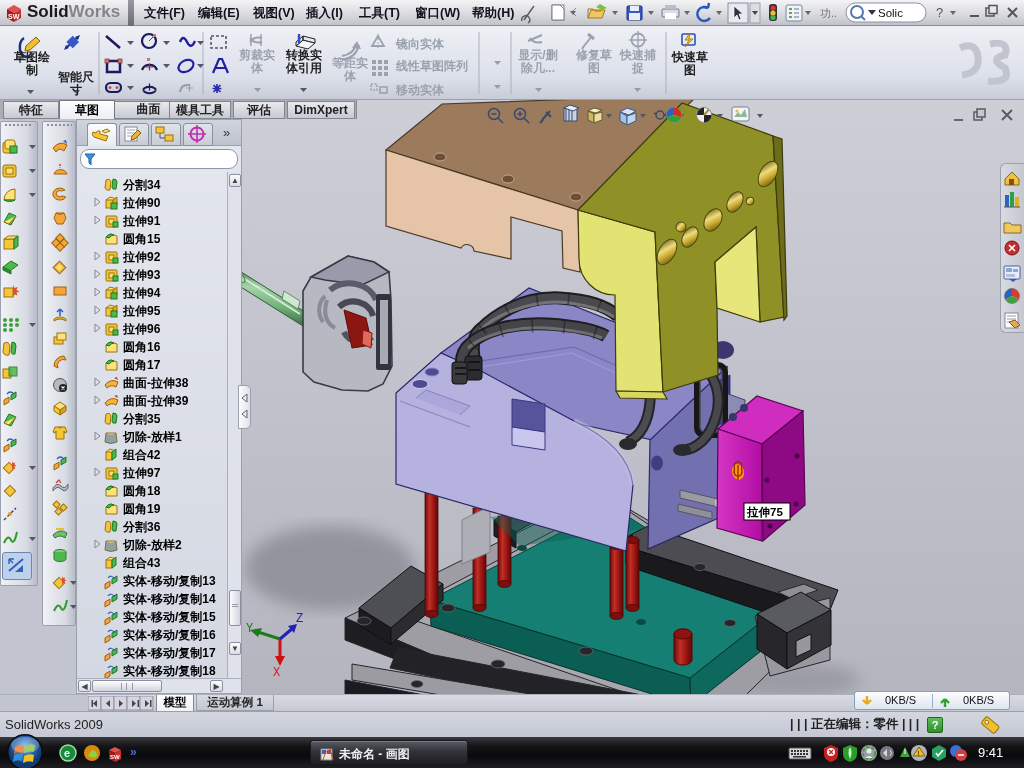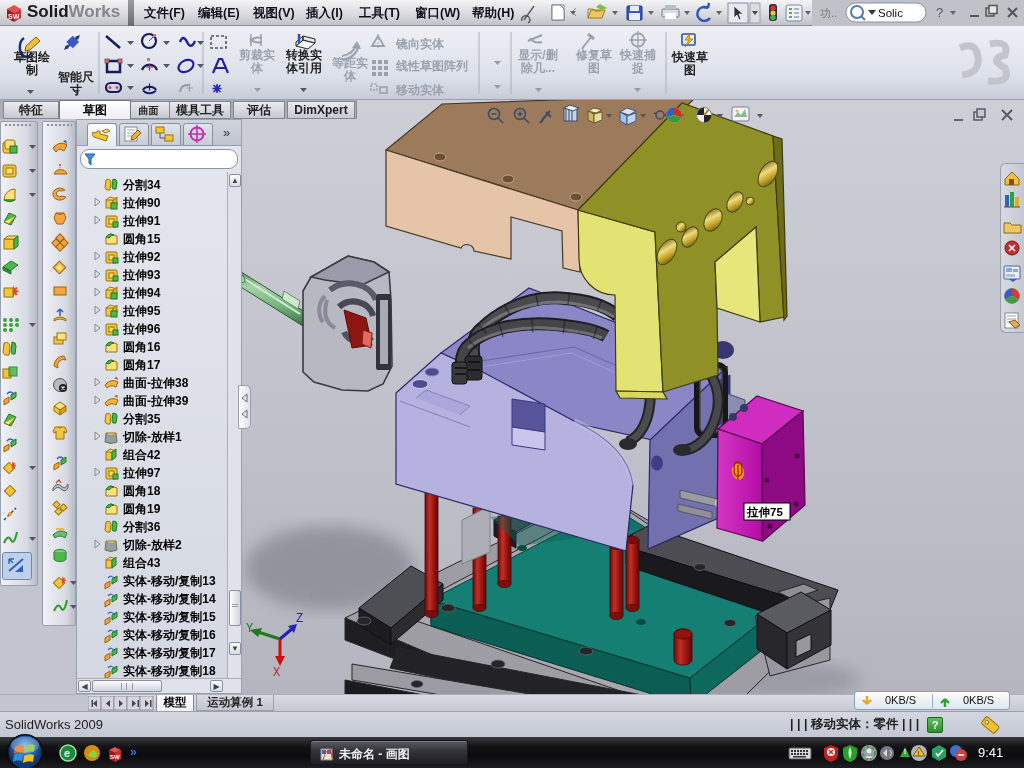--- a/index.html
+++ b/index.html
@@ -1,20 +1,20 @@
 <!DOCTYPE html>
 <html><head><meta charset="utf-8">
 <style>
 *{margin:0;padding:0;box-sizing:border-box;}
 body{font-family:"Liberation Sans",sans-serif;}
 #scr{position:relative;width:1024px;height:768px;overflow:hidden;background:#c0c2ca;font-family:"Liberation Sans",sans-serif;}
 .abs{position:absolute;}
 </style></head><body>
 <div id="scr">
-<div class="abs" style="left:0;top:0;width:812px;height:26px;background:linear-gradient(#f4f4f6,#d8d9de 60%,#c2c3ca);border-bottom:1px solid #8a8c94;">
+<div class="abs" style="left:0;top:0;width:1024px;height:26px;background:linear-gradient(#f4f4f6,#d8d9de 60%,#c2c3ca);border-bottom:1px solid #8a8c94;">
 <div class="abs" style="left:4px;top:3px;width:20px;height:20px;">
 <svg width="20" height="20">
           <polygon points="3,6 10,2 17,6 10,10" fill="#e05050"></polygon>
           <polygon points="3,6 10,10 10,19 3,15" fill="#a01818"></polygon>
           <polygon points="17,6 10,10 10,19 17,15" fill="#c83030"></polygon>
           <text x="4" y="16" font-size="7" fill="#fff" font-weight="bold">SW</text>
         </svg></div>
 <div class="abs" style="left:27px;top:2px;font-size:17px;font-weight:bold;color:#1a1a1a;">Solid<span style="color:#85858d;">Works</span></div>
 <div class="abs" style="left:128px;top:0;width:6px;height:26px;background:linear-gradient(#9a9aa4,#6a6a74);"></div>
 <div class="abs" style="left:0;top:5px;font-size:12.5px;color:#10101c;font-weight:bold;">
@@ -559,22 +559,22 @@
         </g>
 <g transform="translate(0,146)">
           <rect x="4" y="2" width="13" height="15" fill="#fff" stroke="#888"></rect>
           <path d="M6,5 h9 M6,8 h9 M6,11 h5" stroke="#99a"></path>
           <path d="M8,11 l6,6 5,-3 -5,-5 z" fill="#e8a850" stroke="#8a5a20"></path>
         </g>
 </g>
 </svg>
 <div class="abs" style="left:0;top:100px;width:357px;height:19px;background:#aaadb6;border-right:1px solid #888;">
       <div class="abs" style="left:3px;top:1px;width:56px;height:18px;background:linear-gradient(#e9eaee,#c6c9d2);border:1px solid #808690;font-size:12px;font-weight:bold;text-align:center;line-height:17px;color:#222;">特征</div>
-      <div class="abs" style="left:59px;top:0;width:72px;height:19px;background:linear-gradient(#fdfdfe,#eceef2);border:1px solid #777;border-bottom:none;font-size:12px;font-weight:bold;text-align:center;line-height:18px;color:#000;z-index:2;">草图</div>
-      <div class="abs" style="left:109px;top:1px;width:79px;height:18px;background:linear-gradient(#e9eaee,#c6c9d2);border:1px solid #808690;font-size:10px;font-weight:bold;text-align:center;line-height:17px;color:#222;">曲面</div>
+      <div class="abs" style="left:59px;top:0;width:56px;height:19px;background:linear-gradient(#fdfdfe,#eceef2);border:1px solid #777;border-bottom:none;font-size:12px;font-weight:bold;text-align:center;line-height:18px;color:#000;z-index:2;">草图</div>
+      <div class="abs" style="left:109px;top:1px;width:79px;height:18px;background:linear-gradient(#e9eaee,#c6c9d2);border:1px solid #808690;font-size:12px;font-weight:bold;text-align:center;line-height:17px;color:#222;font-family:Liberation Mono, monospace;">曲面</div>
       <div class="abs" style="left:169px;top:1px;width:62px;height:18px;background:linear-gradient(#e9eaee,#c6c9d2);border:1px solid #808690;font-size:12px;font-weight:bold;text-align:center;line-height:17px;color:#222;">模具工具</div>
       <div class="abs" style="left:233px;top:1px;width:52px;height:18px;background:linear-gradient(#e9eaee,#c6c9d2);border:1px solid #808690;font-size:12px;font-weight:bold;text-align:center;line-height:17px;color:#222;">评估</div>
       <div class="abs" style="left:287px;top:1px;width:68px;height:18px;background:linear-gradient(#e9eaee,#c6c9d2);border:1px solid #808690;font-size:12px;font-weight:bold;text-align:center;line-height:17px;color:#222;">DimXpert</div>
     </div>
     <div class="abs" style="left:0;top:119px;width:76px;height:575px;background:#c2c5cf;"></div>
     <div class="abs" style="left:0;top:121px;width:38px;height:465px;background:linear-gradient(90deg,#f0f1f5,#d8dbe3 70%,#b8bcc8);border:1px solid #9aa0ae;border-radius:2px;"></div>
     <div class="abs" style="left:42px;top:121px;width:34px;height:505px;background:linear-gradient(90deg,#f0f1f5,#d8dbe3 70%,#b8bcc8);border:1px solid #9aa0ae;border-radius:2px;"></div>
     <div class="abs" style="left:4px;top:123px;width:28px;height:4px;background-image:radial-gradient(circle,#8a8f9c 1px,transparent 1.2px);background-size:4px 4px;"></div>
     <div class="abs" style="left:46px;top:123px;width:26px;height:4px;background-image:radial-gradient(circle,#8a8f9c 1px,transparent 1.2px);background-size:4px 4px;"></div>
     <div class="abs" style="left:0;top:119px;width:78px;height:600px;">
@@ -1024,21 +1024,21 @@
       </svg>
 <div class="abs" style="left:30px;top:2px;">0KB/S</div>
 <div class="abs" style="left:77px;top:2px;height:14px;border-left:1px solid #9ab0c4;"></div>
 <svg class="abs" style="left:84px;top:3px;" width="12" height="13">
         <path d="M6,12 v-8 m0,0 l-4,4 m4,-4 l4,4" stroke="#30a030" stroke-width="2.4" fill="none"></path>
       </svg>
 <div class="abs" style="left:108px;top:2px;">0KB/S</div>
 </div>
 <div class="abs" style="left:0;top:711px;width:1024px;height:26px;background:linear-gradient(#d4d7e0,#c4c8d4);border-top:1px solid #9aa0ac;">
 <div class="abs" style="left:5px;top:5px;font-size:13px;color:#222;">SolidWorks 2009</div>
-<div class="abs" style="left:790px;top:4px;font-size:12.5px;color:#222;font-weight:bold;">| | | 移动实体：零件 | | |</div>
+<div class="abs" style="left:790px;top:4px;font-size:12.5px;color:#222;font-weight:bold;">| | | 正在编辑：零件 | | |</div>
 <div class="abs" style="left:927px;top:5px;width:16px;height:16px;background:linear-gradient(#5fbf5f,#2f8f2f);border:1px solid #1a6a1a;border-radius:2px;color:#fff;font-size:11px;font-weight:bold;text-align:center;line-height:15px;">?</div>
 <svg class="abs" style="left:980px;top:3px;" width="22" height="20">
         <g transform="rotate(40 11 10)">
           <rect x="2" y="6" width="17" height="9" rx="2" fill="#f0c030" stroke="#9a7210"></rect>
           <circle cx="6" cy="10.5" r="1.8" fill="#fff" stroke="#9a7210"></circle>
         </g>
       </svg>
 </div>
 <div class="abs" style="left:0;top:737px;width:1024px;height:31px;background:linear-gradient(#3a3a3e,#141416 30%,#0a0a0c 60%,#1e1e22);">
 

